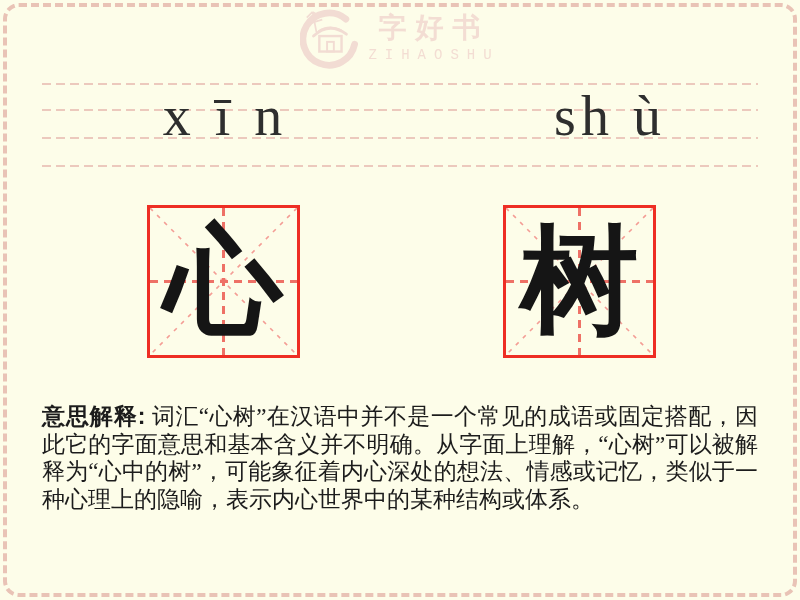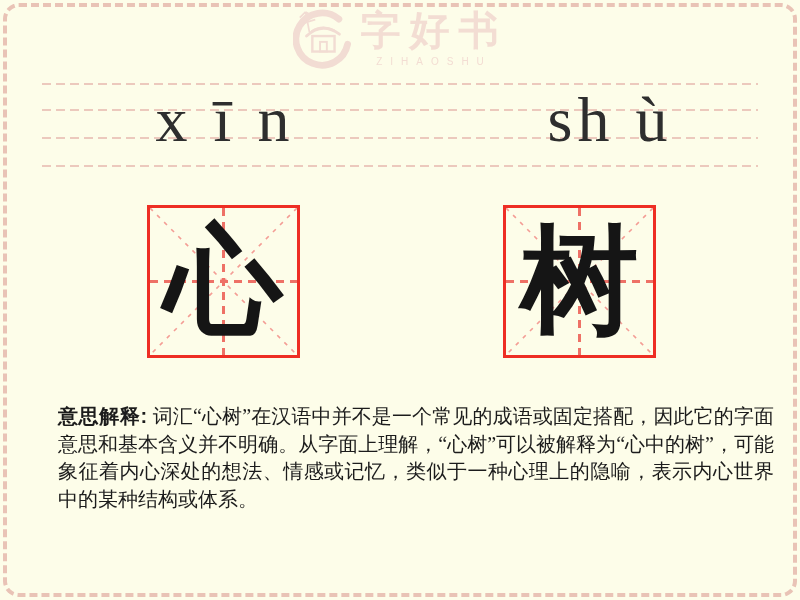--- a/index.html
+++ b/index.html
@@ -16,40 +16,40 @@
     border-radius:16px;
   }
   
   .brand {
     position:absolute; top:6px; left:0; right:0;
     display:flex; justify-content:center; align-items:center; gap:10px;
   }
   .brand-emblem { width:58px; height:64px; }
   .brand-textwrap { text-align:center; }
   .brand-name {
-    font-size:40px; font-weight:bold; color:#f3ddd3;
+    font-size:28px; font-weight:bold; color:#f3ddd3;
     letter-spacing:9px; line-height:1.1;
   }
   .brand-sub {
-    font-family:Liberation Sans, sans-serif;
-    font-size:10px; color:#f3ddd3; letter-spacing:8px; margin-top:3px;
+    font-family:Liberation Mono, monospace;
+    font-size:14px; color:#f3ddd3; letter-spacing:8px; margin-top:3px;
   }
   
   .pline {
     position:absolute; left:42px; width:716px; height:2px;
     background:repeating-linear-gradient(90deg,#ecc9bd 0 9px,transparent 9px 14px);
   }
   .pline-1 { top:83px; }
   .pline-2 { top:109px; }
   .pline-3 { top:137px; }
   .pline-4 { top:165px; }
   .pinyin {
     position:absolute; top:88px;
     transform:translateX(-50%);
-    font-size:64px; line-height:1; color:#2e2e2e;
+    font-size:56px; line-height:1; color:#2e2e2e;
     letter-spacing:5px; white-space:pre;
   }
   .pinyin-1 { left:225px; }
   .pinyin-2 { left:582px;margin-left:28px; }
   
   .charbox {
     position:absolute; top:205px;
     width:153px; height:153px;
     border:3px solid #ee2e24;
     box-sizing:border-box;
@@ -61,23 +61,23 @@
   .grid .diag  { stroke:#f49d95; stroke-width:1.6; stroke-dasharray:4 6; }
   .grid .cross { stroke:#ee7166; stroke-width:3;   stroke-dasharray:8 6; }
   .hanzi {
     position:absolute; inset:0;
     display:flex; align-items:center; justify-content:center;
     font-size:118px; line-height:1; color:#151515;
     font-weight:bold;
   }
   
   .definition {
-    position:absolute; left:58px; top:403px; width:716px;
+    position:absolute; left:42px; top:403px; width:716px;
     margin:0;
-    font-size:20px; line-height:27.5px;
+    font-size:23px; line-height:27.5px;
     color:#1c1c1c;
     text-align:justify;
   }
   .definition .def-label {
     font-family:"Liberation Sans", sans-serif;
     font-weight:bold; letter-spacing:0.5px;
   }
 </style>
 </head>
 <body>

